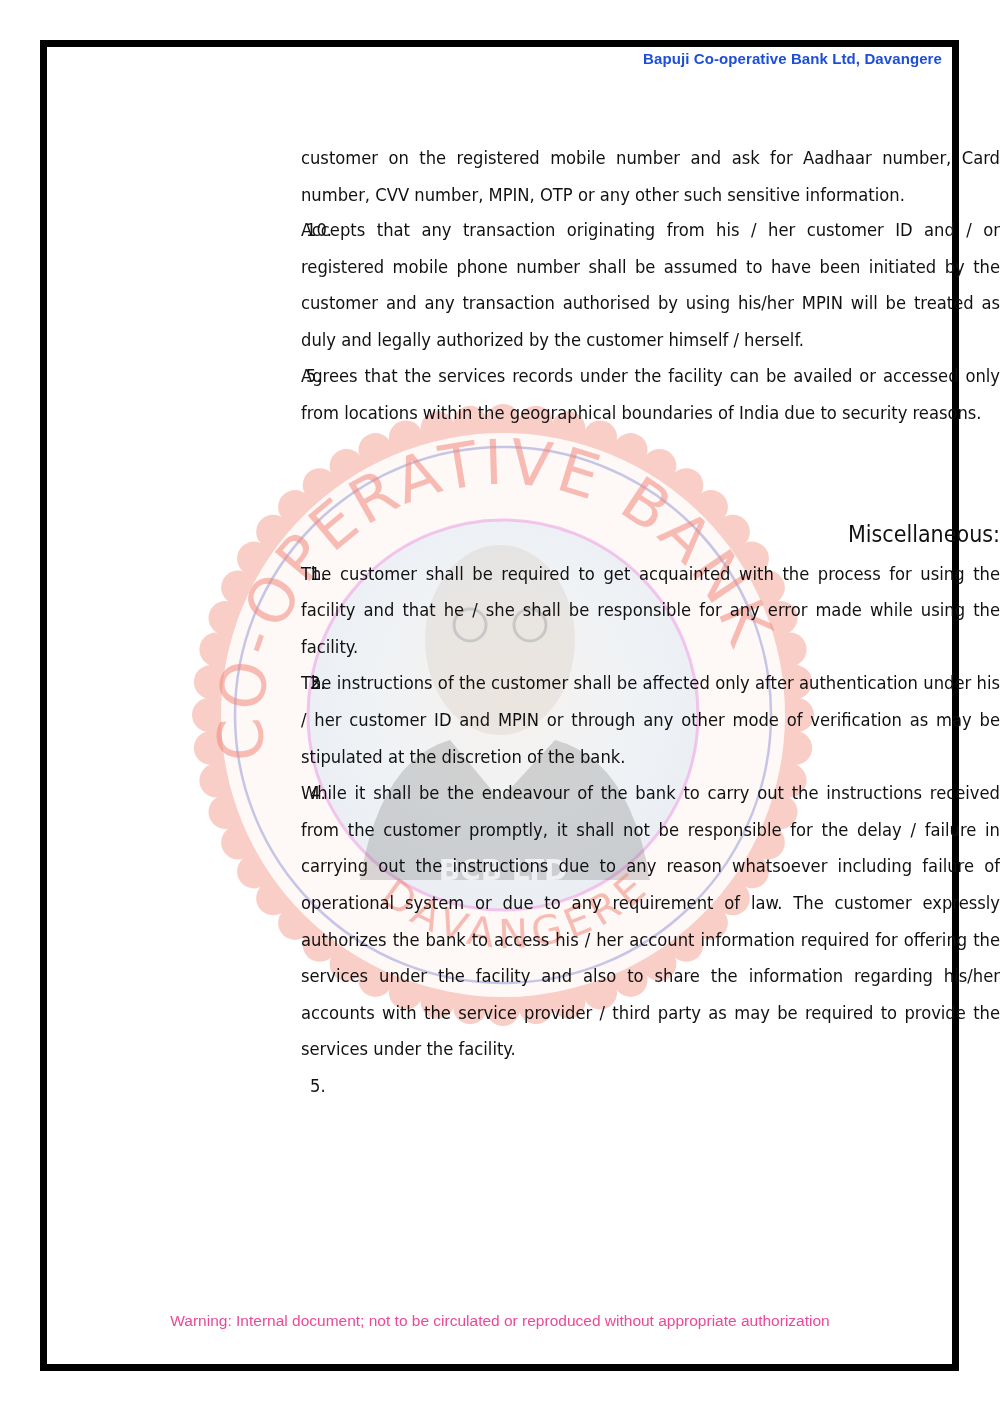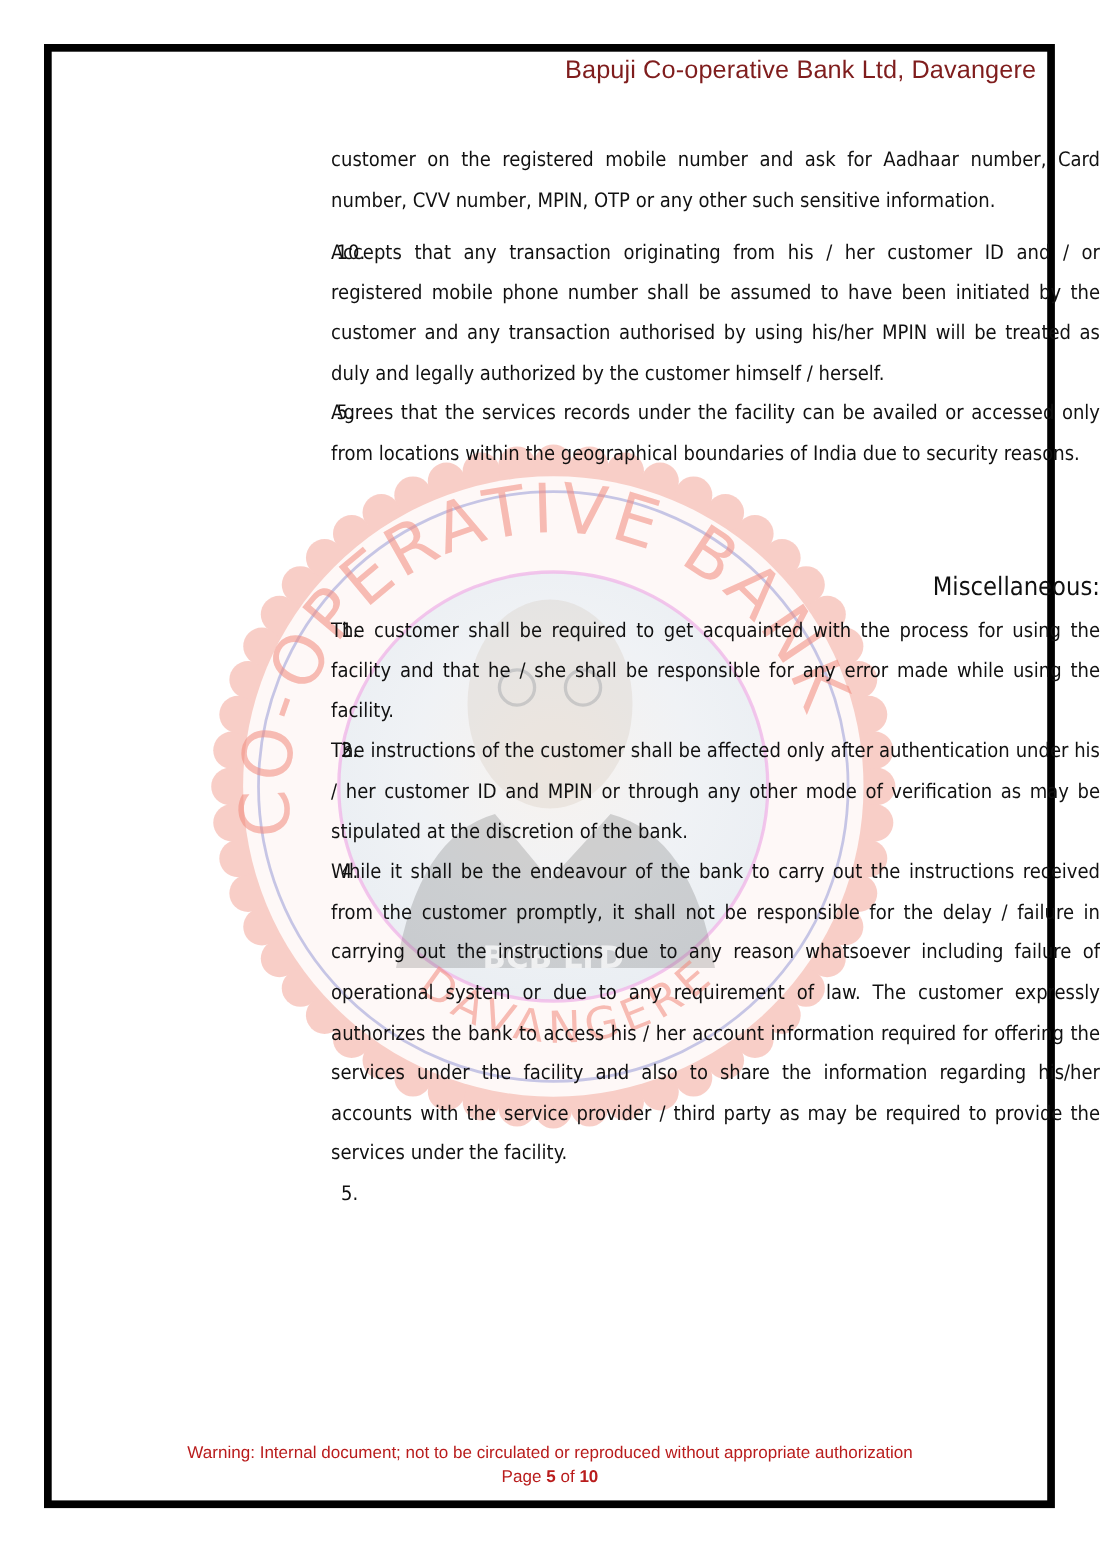--- a/index.html
+++ b/index.html
@@ -3,37 +3,37 @@
 <meta charset="utf-8">
 <style>
   html, body { margin: 0; padding: 0; background: #ffffff; }
   body { width: 1000px; height: 1413px; position: relative; overflow: hidden; font-family: "DejaVu Sans", sans-serif; }
   .frame {
     position: absolute; left: 40px; top: 40px; width: 905px; height: 1317px;
     border: 7px solid #000; background: #fff;
   }
   .header {
     position: absolute; right: 58px; top: 50px;
-    font-family: "Liberation Sans", sans-serif; font-weight: normal; font-size: 23px;
-    color: #7f1d1d; letter-spacing: 0.1px;
+    font-family: "Liberation Sans", sans-serif; font-weight: bold; font-size: 15px;
+    color: #1d4ed8; letter-spacing: 0.1px;
   }
   .watermark { position: absolute; left: 0; top: 0; width: 1000px; height: 1413px; pointer-events: none; }
   .content {
     position: absolute; left: 120px; top: 0; width: 760px;
     font-family: "DejaVu Sans Condensed", "DejaVu Sans", sans-serif;
     font-size: 18.2px; color: #111; line-height: 36.6px;
   }
   .item { position: relative; padding-left: 61px; text-align: justify; text-align-last: left; }
   .item .num { position: absolute; left: 30px; top: 0; width: 31px; margin-left: 40px; }
   .item.two-digit .num { left: 26px; }
   .cont { padding-left: 61px; text-align: justify; text-align-last: left; }
   .section-heading { font-weight: normal; font-size: 23px; margin: 0; text-align: right; }
   .footer {
     position: absolute; left: 0; width: 1000px; top: 1310px; text-align: center;
-    font-family: "Liberation Sans", sans-serif; font-size: 15.5px; color: #b91c1c; line-height: 22px;
+    font-family: "Liberation Sans", sans-serif; font-size: 15.5px; color: #ec4899; line-height: 22px;
   }
   .footer b { font-weight: bold; }
   .p-block { position: absolute; left: 120px; width: 760px; }
 </style>
 </head>
 <body>
 
 <div class="frame"></div>
 
 <svg class="watermark" viewBox="0 0 1000 1413" xmlns="http://www.w3.org/2000/svg">
@@ -121,21 +121,21 @@
   </text>
   <text font-family="DejaVu Sans, sans-serif" font-size="40" fill="#f28a7c" opacity="0.55" letter-spacing="6">
     <textPath href="#arcBottom" startOffset="8%" id="wmBottom">DAVANGERE</textPath>
   </text>
   <text x="503" y="880" text-anchor="middle" font-family="DejaVu Sans, sans-serif" font-weight="bold" font-size="28" fill="#ffffff" opacity="0.7" id="wmCenter">BCB LTD</text>
 </svg>
 
 <div class="header">Bapuji Co-operative Bank Ltd, Davangere</div>
 
 <div class="content">
-  <div class="p-block" style="top:128px;">
+  <div class="p-block" style="top:140px;">
     <div class="cont">customer on the registered mobile number and ask for Aadhaar number, Card number, CVV number, MPIN, OTP or any other such sensitive information.</div>
   </div>
 
   <div class="p-block" style="top:212px;">
     <div class="item two-digit">
       <span class="num">10.</span>
       <span>Accepts that any transaction originating from his / her customer ID and / or registered mobile phone number shall be assumed to have been initiated by the customer and any transaction authorised by using his/her MPIN will be treated as duly and legally authorized by the customer himself / herself.</span>
     </div>
     <div class="item two-digit">
       <span class="num">5.</span>
@@ -163,19 +163,13 @@
       </div>
       <div class="item">
         <span class="num">5.</span>
       </div>
     </div>
   </div>
 </div>
 
 <div class="footer">
   <div>Warning: Internal document; not to be circulated or reproduced without appropriate authorization</div>
-  <div>
-    <span>Page</span>
-    <b>5</b>
-    <span>of</span>
-    <b>10</b>
-  </div>
 </div>
 
 </body></html>

